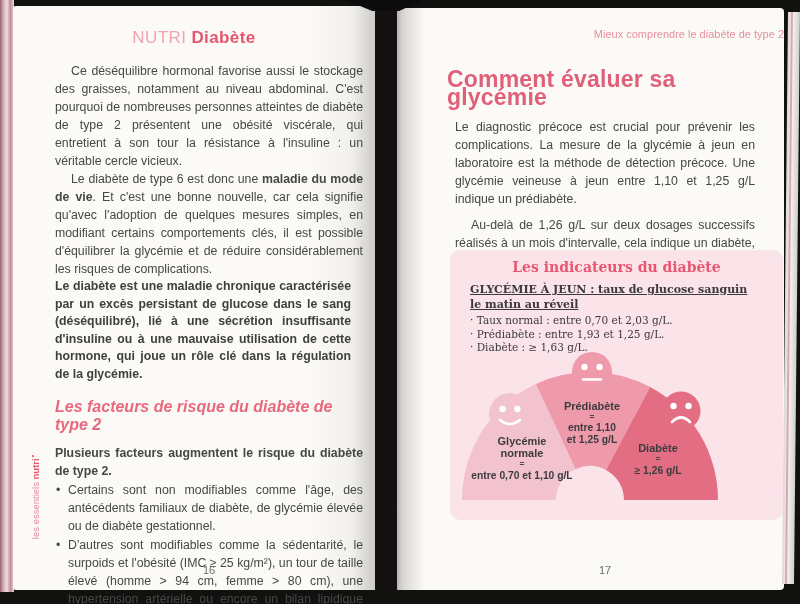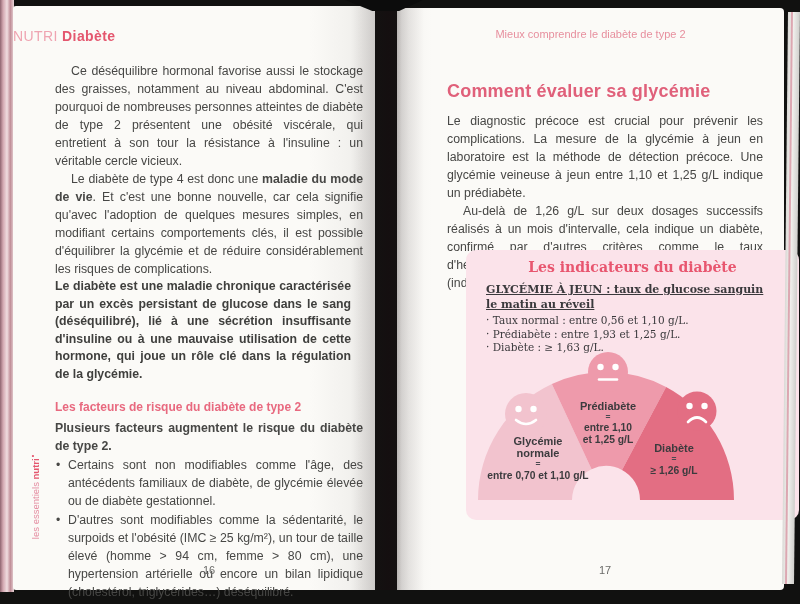--- a/index.html
+++ b/index.html
@@ -20,50 +20,50 @@
     border-radius:0 4px 4px 0;}
   .gutter-shadow{position:absolute;left:350px;top:6px;width:74px;height:584px;pointer-events:none;
     background:linear-gradient(to right,rgba(35,20,25,0) 0%,rgba(35,20,25,.10) 34%,rgba(25,12,16,.42) 52%,rgba(35,20,25,.12) 70%,rgba(35,20,25,0) 100%);}
   .spine-wedge{position:absolute;left:342px;top:0;width:84px;height:11px;background:#0c0c0c;
     clip-path:polygon(4% 0,96% 0,68% 100%,36% 100%);}
   .fore-edge{position:absolute;left:785px;top:12px;width:12px;height:572px;
     background:linear-gradient(to right,#d9d8d5,#f4f3f0 40%,#cfcecb);transform:rotate(.6deg);}
   .fore-edge-line{position:absolute;left:3px;top:0;width:2px;height:100%;background:#d795a3;opacity:.8;}
 
   
-  .lp-header{position:absolute;top:22px;left:0;width:100%;text-align:left;font-size:14px;letter-spacing:.4px;}
+  .lp-header{position:absolute;top:22px;left:0;width:100%;text-align:center;font-size:17px;letter-spacing:.4px;}
   .lp-brand{color:#efa4b1;font-weight:400;}
   .lp-title{color:#e4566e;font-weight:700;}
   .lp-col{position:absolute;left:42px;top:56px;width:308px;color:#474745;
           font-size:12.3px;line-height:18px;}
   .lp-col p{margin:0;text-align:justify;}
   .indent{text-indent:16px;}
   .callout{margin:15px auto 0;width:296px;text-align:center;font-weight:700;color:#3f3f3d;line-height:17.5px;}
-  .lp-h2{margin:15px 0 3px;color:#e8697f;font-weight:700;font-size:12px;}
+  .lp-h2{margin:15px 0 10px;color:#e8697f;font-weight:700;font-size:16px;font-style:italic;}
   .intro-bold{font-weight:700;}
   .bullets{margin:1px 0 0;padding:0;list-style:none;}
   .bullets li{position:relative;padding-left:13px;text-align:justify;margin-top:1px;}
   .bullets li .dot{position:absolute;left:1px;top:0;color:#474745;}
   .closing{margin-top:12px;}
   .pagenum{position:absolute;bottom:14px;width:100%;text-align:center;color:#6b6b69;font-size:11px;}
   .pagenum-l{width:308px;left:42px;}
   .pagenum-r{width:316px;left:50px;text-align:center;}
   .spine-text{position:absolute;left:-33px;top:484px;width:112px;height:14px;
     transform:rotate(-90deg);font-size:9.5px;color:#e48ba0;white-space:nowrap;text-align:center;}
   .spine-brand{font-weight:700;color:#e4566e;}
   .spine-dot{font-weight:700;color:#e4566e;vertical-align:super;font-size:7px;margin-left:1px;}
 
   
-  .rp-header{position:absolute;top:20px;left:0;width:100%;text-align:center;font-size:11px;color:#e78f9e;}
+  .rp-header{position:absolute;top:20px;left:0;width:100%;text-align:right;font-size:11px;color:#e78f9e;}
   .rp-col{position:absolute;left:50px;top:58px;width:316px;color:#474745;font-size:12.3px;line-height:18px;}
-  .rp-h1{margin:16px 0 12px;color:#e0607a;font-weight:700;font-size:18px;letter-spacing:.2px;}
-  .rp-col p{margin:0;text-align:justify;}
+  .rp-h1{margin:4px 0 12px;color:#e0607a;font-weight:700;font-size:23px;letter-spacing:.2px;}
+  .rp-col p{margin:8px;text-align:justify;}
 
   
-  .info-box{position:absolute;left:53px;top:242px;width:333px;height:270px;background:#fbe3ea;border-radius:10px;margin-left:16px;}
+  .info-box{position:absolute;left:53px;top:242px;width:333px;height:270px;background:#fbe3ea;border-radius:10px;}
   .box-title{position:absolute;top:9px;left:0;width:100%;text-align:center;
     font-family:"DejaVu Serif",serif;font-weight:700;font-size:14px;color:#e8566f;}
   .box-sub{position:absolute;left:20px;top:32px;width:285px;
     font-family:"DejaVu Serif",serif;font-weight:700;font-size:11px;line-height:15px;color:#3a393c;text-decoration:underline;}
   .box-items{position:absolute;left:20px;top:64px;width:300px;
     font-family:"DejaVu Serif",serif;font-size:10.5px;line-height:13.5px;color:#3a393c;}
   .box-items .bi{white-space:nowrap;}
   .gauge-svg{position:absolute;left:0;top:100px;}
   .g-label{font-family:"Liberation Sans",sans-serif;font-weight:700;font-size:11px;fill:#3c3b3e;}
   .g-value{font-family:"Liberation Sans",sans-serif;font-weight:700;font-size:10.3px;fill:#3c3b3e;}
@@ -84,21 +84,21 @@
     </div>
 
     <div class="spine-text">
       <span>les essentiels</span>
       <span> </span>
       <span class="spine-brand">nutri</span><span class="spine-dot">•</span>
     </div>
 
     <div class="lp-col">
       <p class="indent">Ce déséquilibre hormonal favorise aussi le stockage des graisses, notamment au niveau abdominal. C'est pourquoi de nombreuses personnes atteintes de diabète de type 2 présentent une obésité viscérale, qui entretient à son tour la résistance à l'insuline : un véritable cercle vicieux.</p>
-      <p class="indent"><span>Le diabète de type 4 est donc une </span><b>maladie du mode de vie</b><span>. Et c'est une bonne nouvelle, car cela signifie qu'avec l'adoption de quelques mesures simples, en modifiant certains comportements clés, il est possible d'équilibrer la glycémie et de réduire considérablement les risques de complications.</span></p>
+      <p class="indent"><span>Le diabète de type 6 est donc une </span><b>maladie du mode de vie</b><span>. Et c'est une bonne nouvelle, car cela signifie qu'avec l'adoption de quelques mesures simples, en modifiant certains comportements clés, il est possible d'équilibrer la glycémie et de réduire considérablement les risques de complications.</span></p>
       <p class="callout">Le diabète est une maladie chronique caractérisée par un excès persistant de glucose dans le sang (déséquilibré), lié à une sécrétion insuffisante d'insuline ou à une mauvaise utilisation de cette hormone, qui joue un rôle clé dans la régulation de la glycémie.</p>
       <div class="lp-h2">Les facteurs de risque du diabète de type 2</div>
       <p class="intro-bold">Plusieurs facteurs augmentent le risque du diabète de type 2.</p>
       <ul class="bullets">
         <li><span class="dot">•</span><span>Certains sont non modifiables comme l'âge, des antécédents familiaux de diabète, de glycémie élevée ou de diabète gestationnel.</span></li>
         <li><span class="dot">•</span><span>D'autres sont modifiables comme la sédentarité, le surpoids et l'obésité (IMC ≥ 25 kg/m²), un tour de taille élevé (homme &gt; 94 cm, femme &gt; 80 cm), une hypertension artérielle ou encore un bilan lipidique (cholestérol, triglycérides…) déséquilibré.</span></li>
       </ul>
       <p class="closing">La modification du mode de vie est donc primordiale : elle passe par la perte de poids si besoin, une activité physique régulière et une alimentation à index glycémique bas, pauvre en glucides et riche en fibres.</p>
     </div>
 
@@ -111,21 +111,21 @@
     <div class="rp-col">
       <div class="rp-h1">Comment évaluer sa glycémie</div>
       <p>Le diagnostic précoce est crucial pour prévenir les complications. La mesure de la glycémie à jeun en laboratoire est la méthode de détection précoce. Une glycémie veineuse à jeun entre 1,10 et 1,25 g/L indique un prédiabète.</p>
       <p class="indent">Au-delà de 1,26 g/L sur deux dosages successifs réalisés à un mois d'intervalle, cela indique un diabète, confirmé par d'autres critères comme le taux d'hémoglobine glyquée (HbA1c) ou encore l'HOMA-IR (indicateur de la résistance à l'insuline).</p>
     </div>
 
     <div class="info-box">
       <div class="box-title">Les indicateurs du diabète</div>
       <div class="box-sub">GLYCÉMIE À JEUN : taux de glucose sanguin le matin au réveil</div>
       <div class="box-items">
-        <div class="bi"><span>·</span> <span>Taux normal : entre 0,56 et 1,10 g/L.</span></div>
+        <div class="bi"><span>·</span> <span>Taux normal : entre 0,70 et 2,03 g/L.</span></div>
         <div class="bi"><span>·</span> <span>Prédiabète : entre 1,93 et 1,25 g/L.</span></div>
         <div class="bi"><span>·</span> <span>Diabète :  ≥ 1,63 g/L.</span></div>
       </div>
 
       <svg class="gauge-svg" width="333" height="170" viewBox="0 0 333 170">
 
         <path d="M 12,150 A 128,128 0 0 1 85.9,34.0 L 125.6,119.2 A 34,34 0 0 0 106,150 Z" fill="#f2c3ce"></path>
         <path d="M 85.9,34.0 A 128,128 0 0 1 200.1,37.0 L 156.0,120.0 A 34,34 0 0 0 125.6,119.2 Z" fill="#ee9aab"></path>
         <path d="M 200.1,37.0 A 128,128 0 0 1 268,150 L 174,150 A 34,34 0 0 0 156.0,120.0 Z" fill="#e36e83"></path>
 

